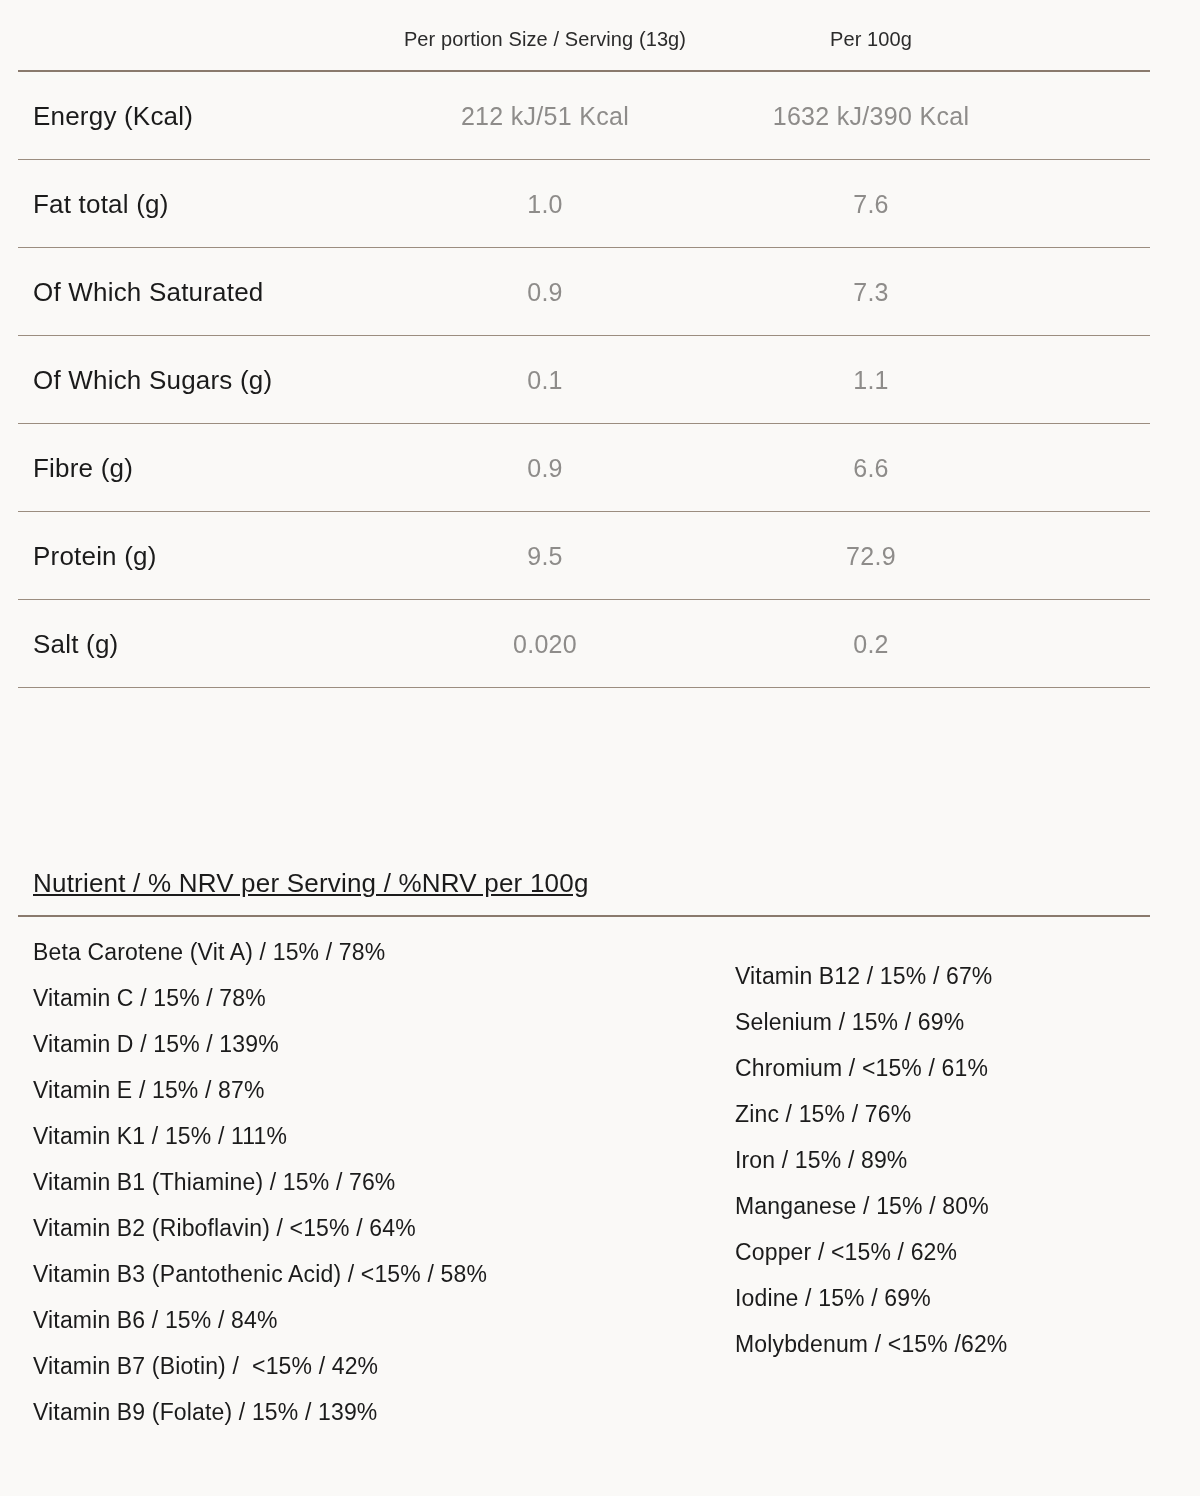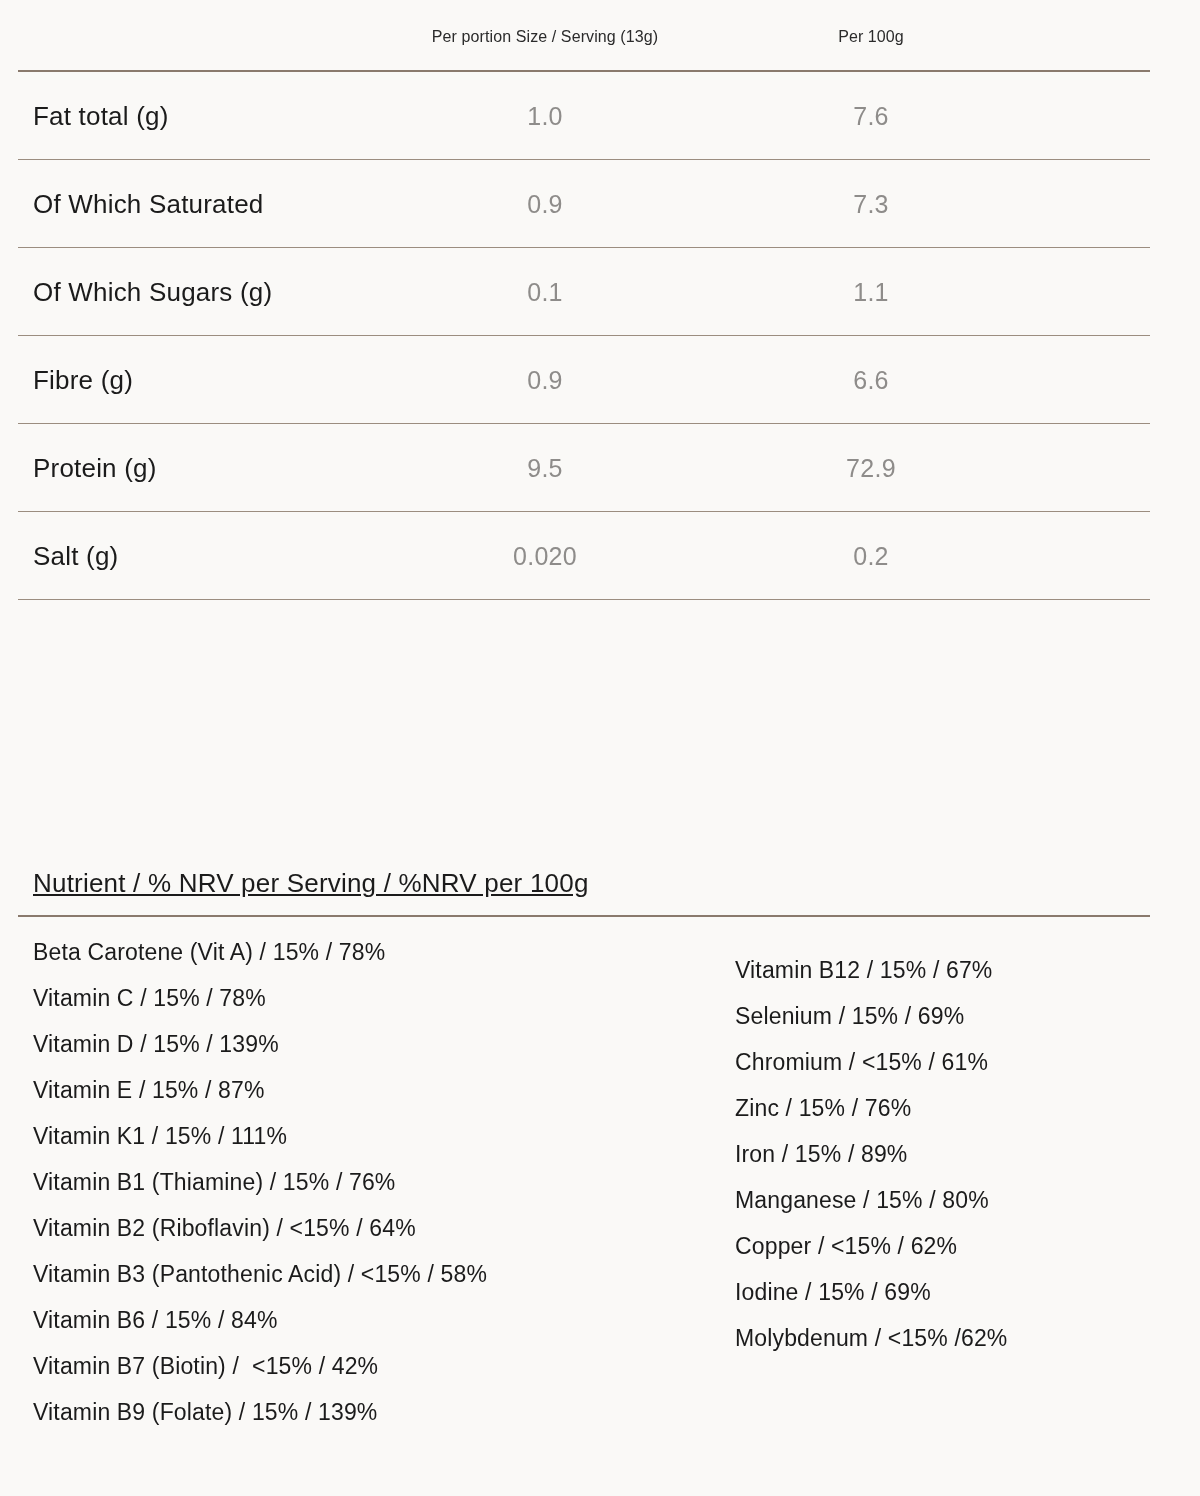--- a/index.html
+++ b/index.html
@@ -22,21 +22,21 @@
   }
 
   
   .table-head {
     position: relative;
     height: 70px;
   }
   .head-cell {
     position: absolute;
     top: 28px;
-    font-size: 16px;
+    font-size: 20px;
     color: #2b2b2b;
     letter-spacing: 0.1px;
     white-space: nowrap;
     text-align: center;
     transform: translateX(-50%);
   }
   .head-cell.serving { left: 545px; }
   .head-cell.per100  { left: 871px; }
 
   
@@ -120,21 +120,21 @@
     left: 0;
     top: 105px;
     width: 1200px;
     height: 420px;
   }
   .nrv-col {
     position: absolute;
     top: 0;
   }
   .nrv-col.left  { left: 33px;  }
-  .nrv-col.right { left: 735px; top: 18px; }
+  .nrv-col.right { left: 735px; top: 24px; }
 
   .nrv-item {
     font-size: 23px;
     color: #1b1b1b;
     line-height: 46px;
     white-space: pre;
     letter-spacing: 0.15px;
   }
 </style>
 </head>
@@ -142,20 +142,26 @@
 
 <div class="page">
 
   <div class="table-head">
     <div class="head-cell serving">Per portion Size / Serving (13g)</div>
     <div class="head-cell per100">Per 100g</div>
     <div class="rule" style="top:70px;"></div>
   </div>
 
   <div class="nutri-table" id="nutri-table">
+      <div class="nrow">
+        <div class="label">Energy (Kcal)</div>
+        <div class="v1">212 kJ/51 Kcal</div>
+        <div class="v2">1632 kJ/390 Kcal</div>
+        <div class="row-rule"></div>
+      </div>
       <div class="nrow">
         <div class="label">Fat total (g)</div>
         <div class="v1">1.0</div>
         <div class="v2">7.6</div>
         <div class="row-rule"></div>
       </div>
       <div class="nrow">
         <div class="label">Of Which Saturated</div>
         <div class="v1">0.9</div>
         <div class="v2">7.3</div>

